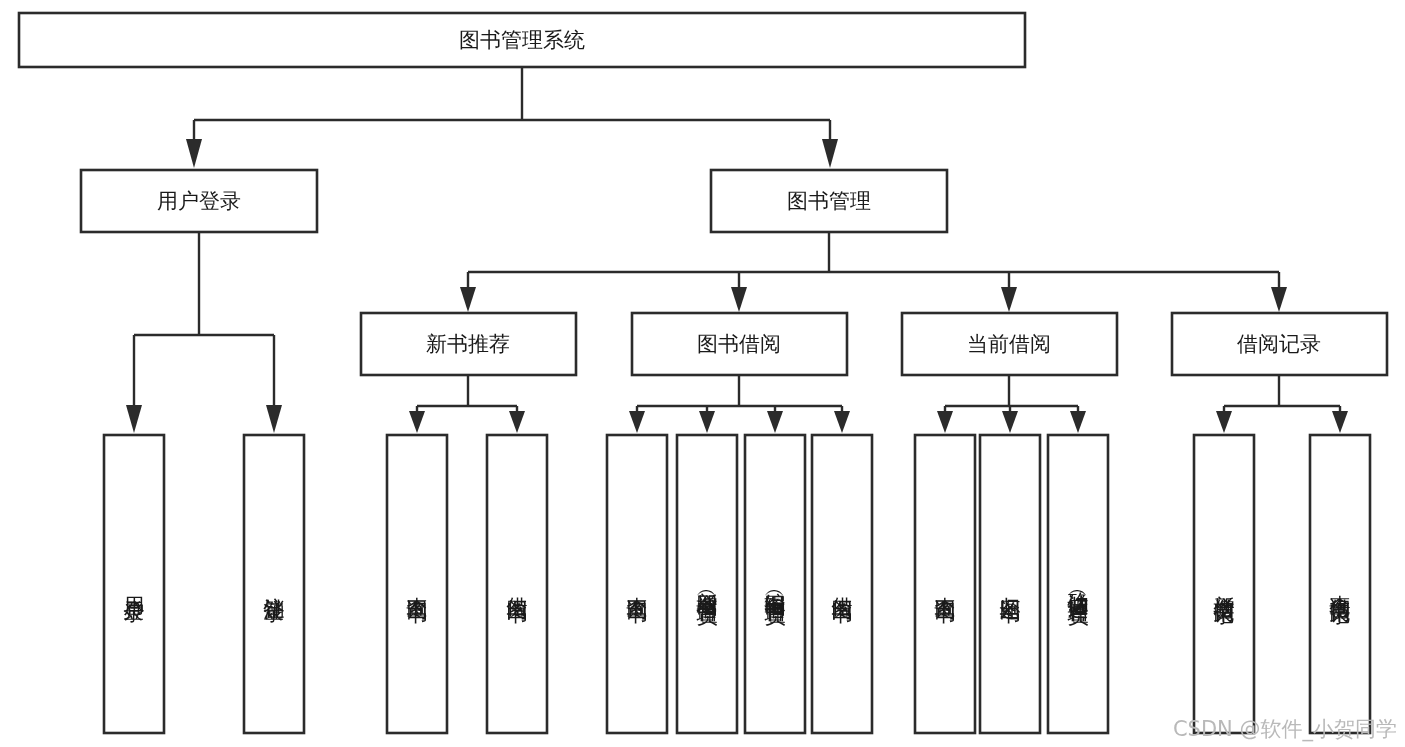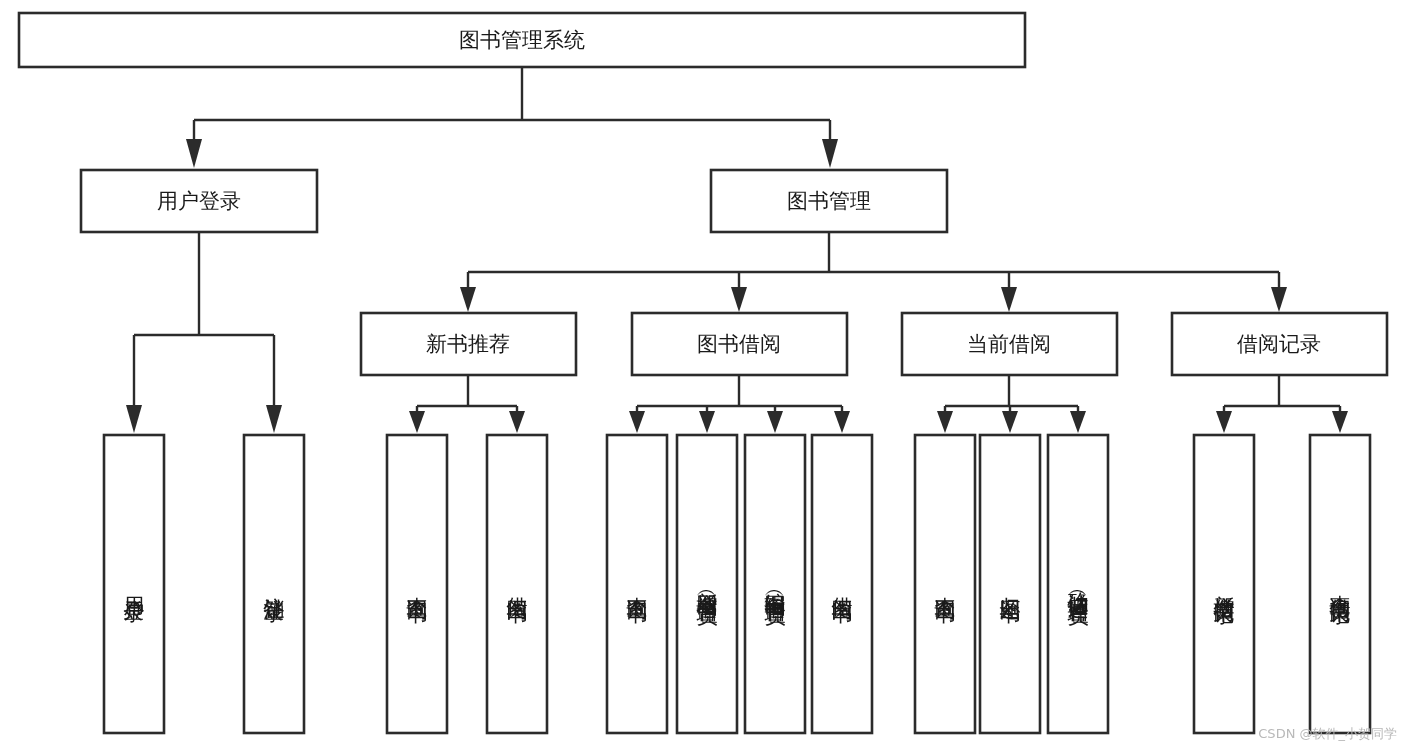--- a/index.html
+++ b/index.html
@@ -21,21 +21,21 @@
     font-family:"DejaVu Sans","Liberation Sans",sans-serif;
     font-size:21px;fill:#1a1a1a;
     writing-mode:vertical-rl;
     text-anchor:middle;
     letter-spacing:2px;
   }
   .watermark{
     position:absolute;
     right:8px;bottom:4px;
     font-family:"DejaVu Sans","Liberation Sans",sans-serif;
-    font-size:13px;color:#b9b9b9;
+    font-size:21px;color:#b9b9b9;
     white-space:nowrap;
     user-select:none;
     margin-top:8px;
   }
 </style>
 </head>
 <body>
 
 <div id="diagram-root">
 

